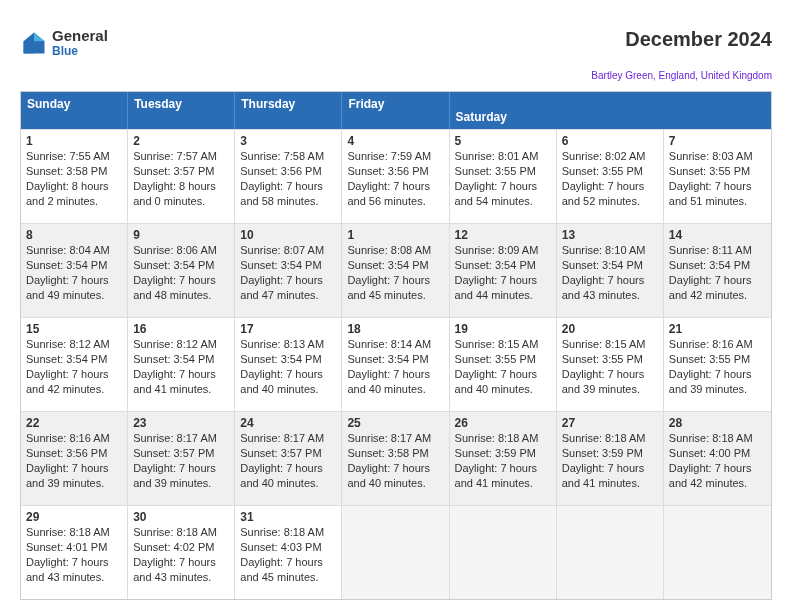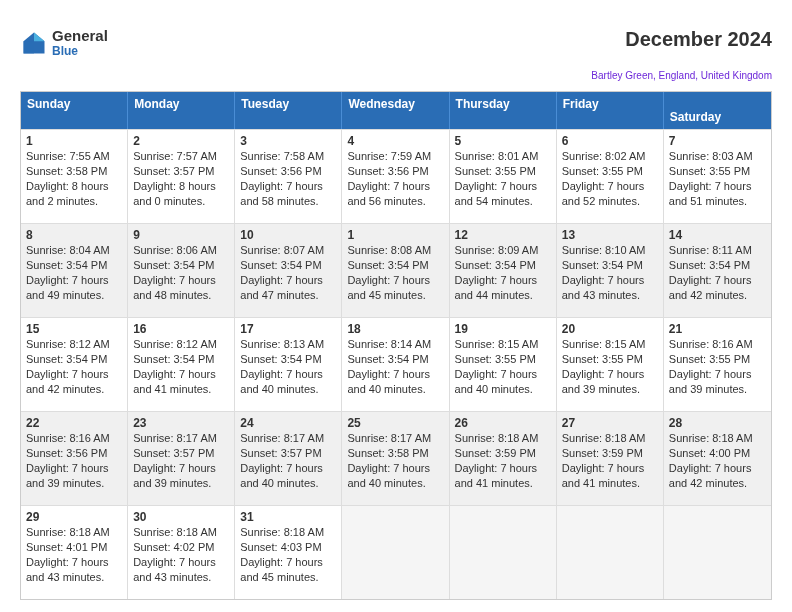--- a/index.html
+++ b/index.html
@@ -135,23 +135,21 @@
     </div>
     <div class="title-block">
       <div class="main-title">December 2024</div>
       <div class="subtitle">Bartley Green, England, United Kingdom</div>
     </div>
   </div>
 
   <div class="calendar">
     <div class="cal-header-row" id="cal-header">
         <div class="cal-header-cell">Sunday</div>
-        <div class="cal-header-cell">Monday</div>
         <div class="cal-header-cell">Tuesday</div>
-        <div class="cal-header-cell">Wednesday</div>
         <div class="cal-header-cell">Thursday</div>
         <div class="cal-header-cell">Friday</div>
         <div class="cal-header-cell">Saturday</div>
       </div>
     <div class="cal-body" id="cal-body">
         <div class="cal-row">
           <div class="cal-cell">
             <span class="day-num">1</span>
             <div class="cell-text">Sunrise: 7:55 AM<br>Sunset: 3:58 PM<br>Daylight: 8 hours<br>and 2 minutes.</div>
           </div>

